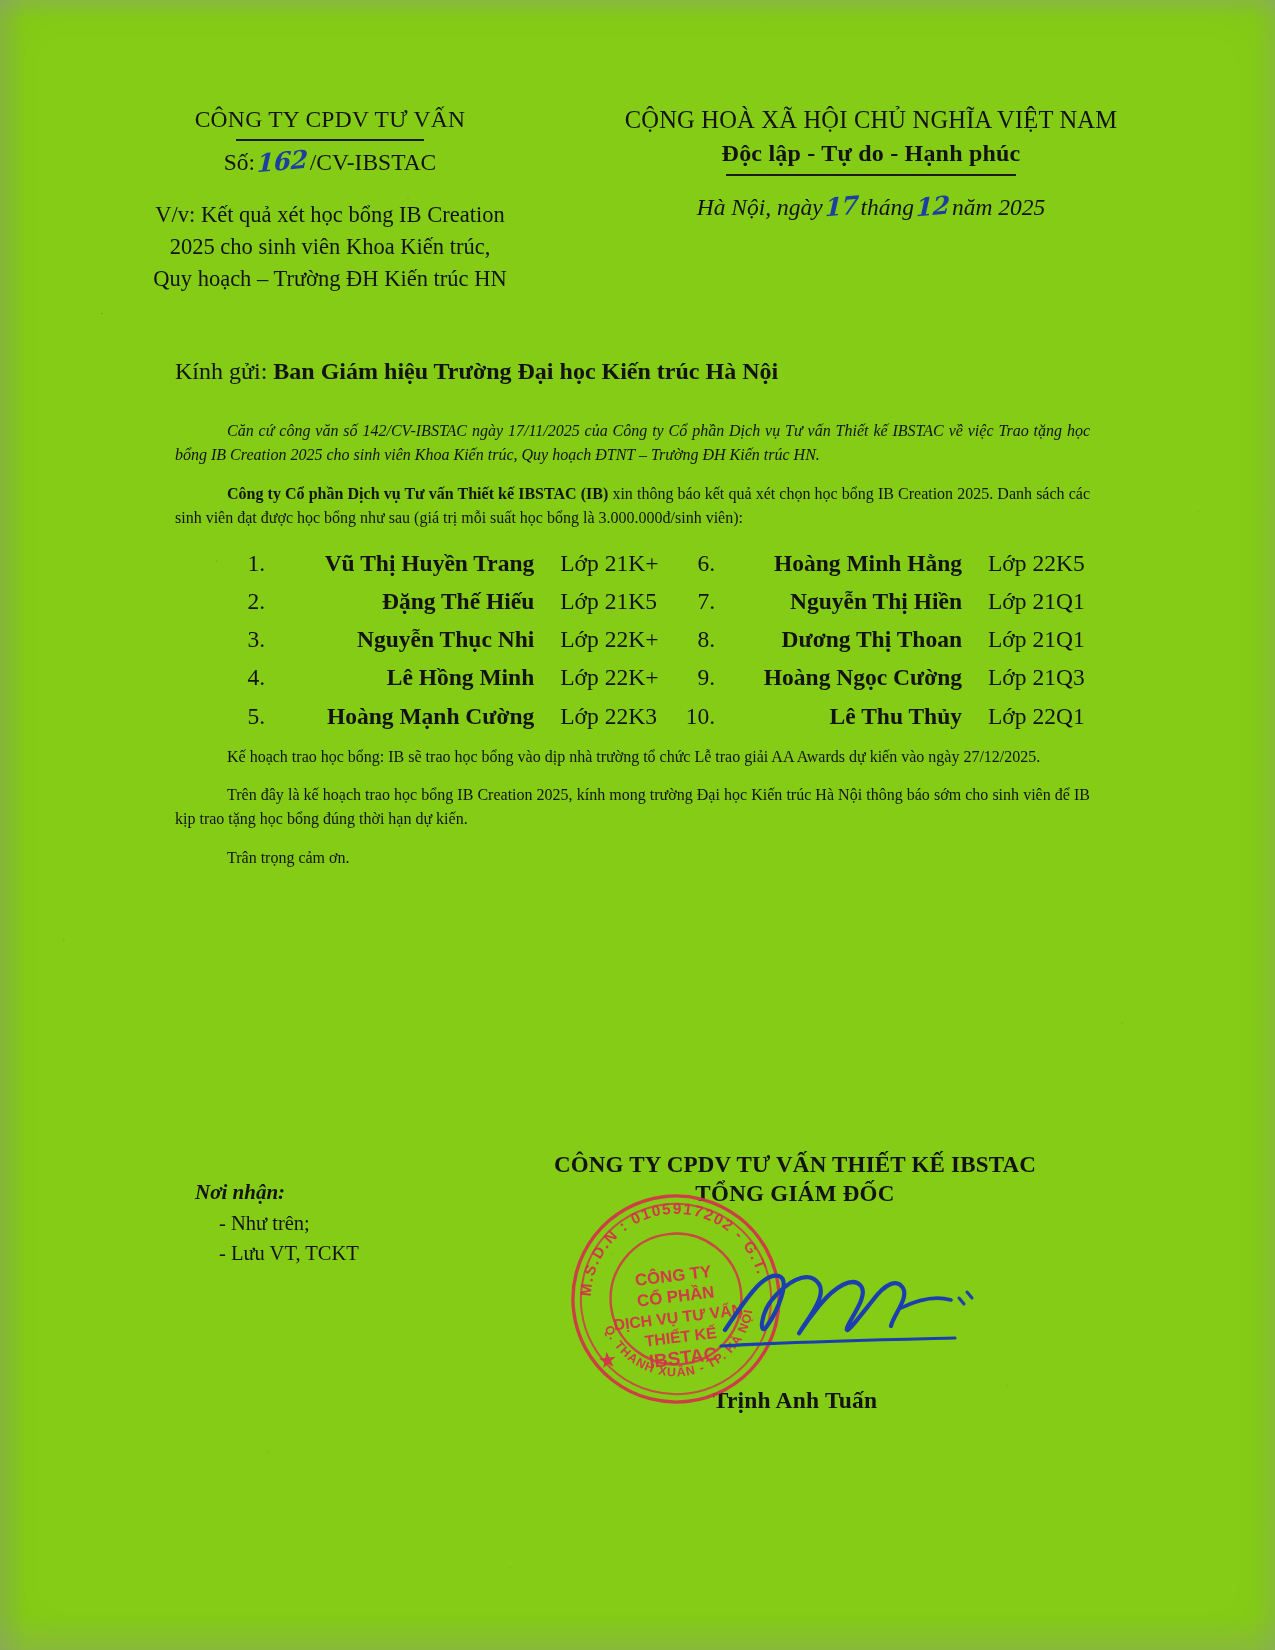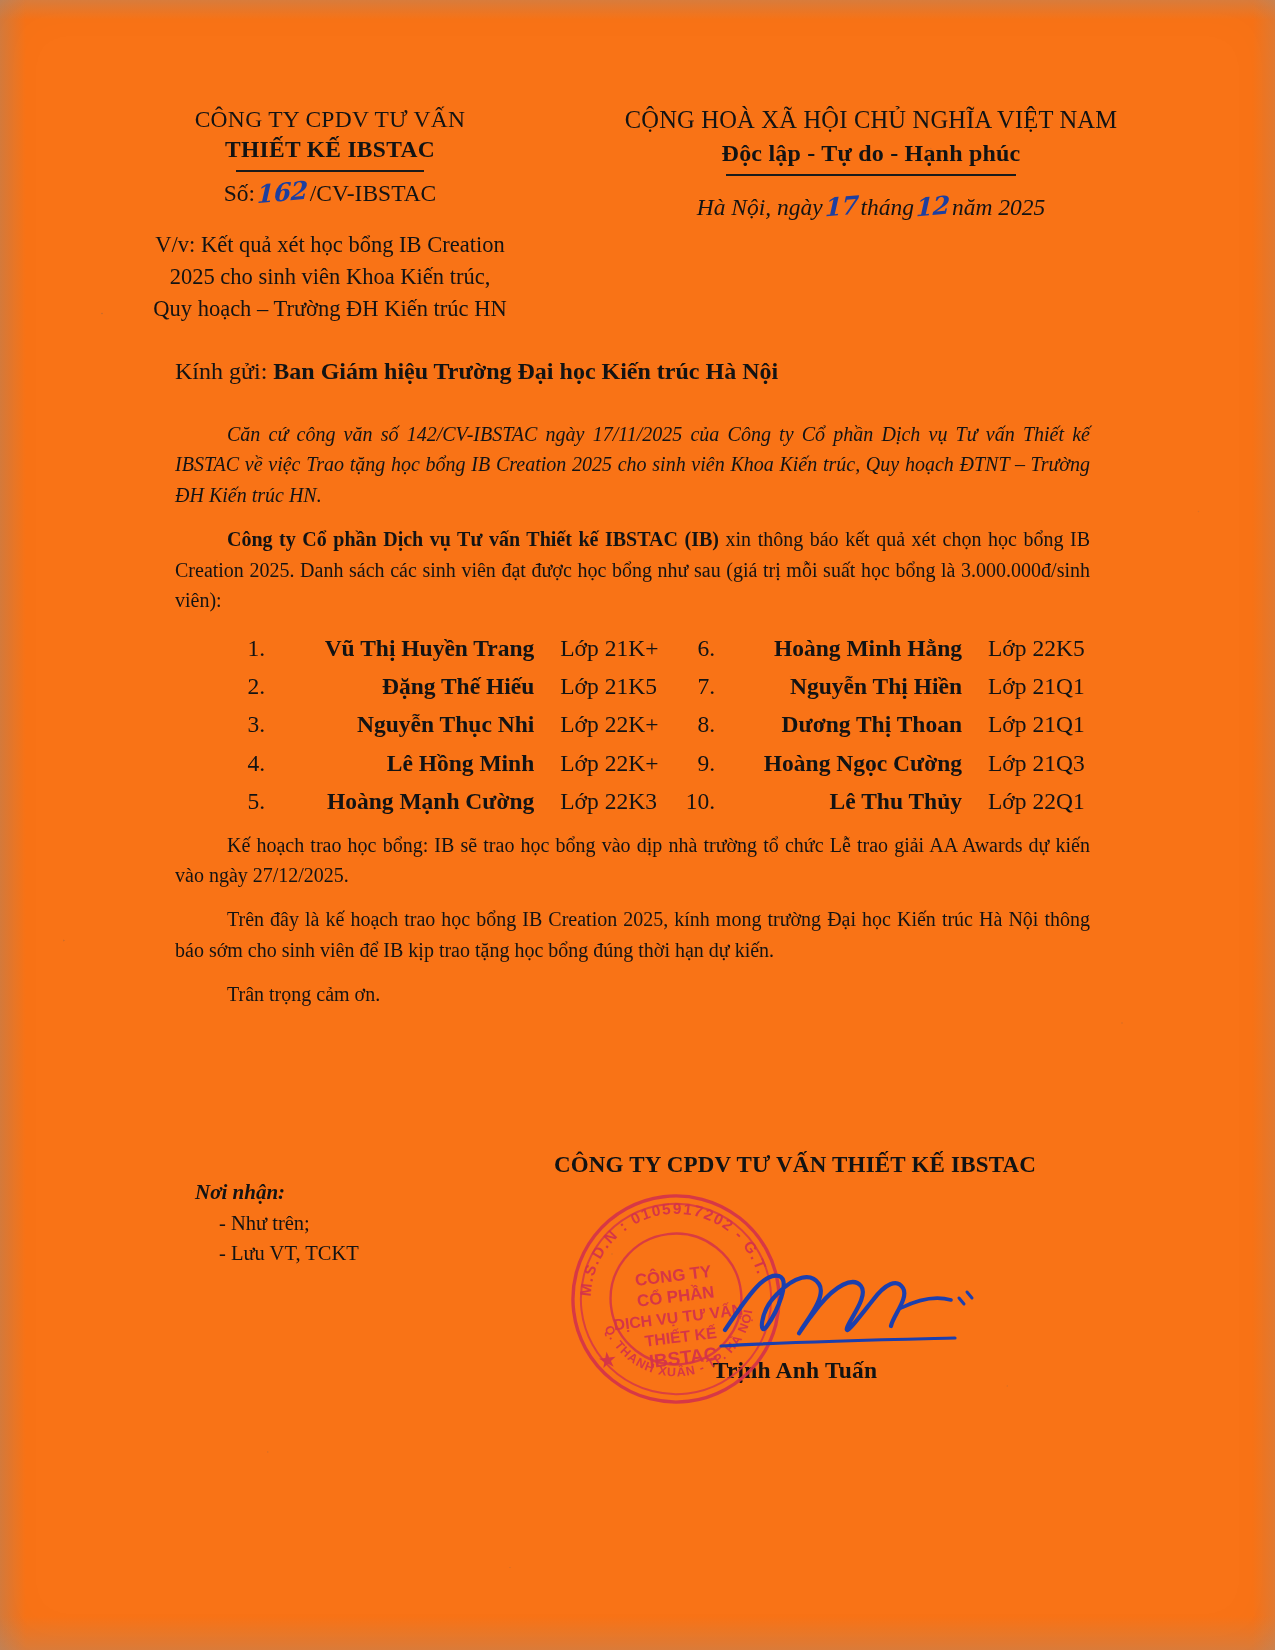--- a/index.html
+++ b/index.html
@@ -5,21 +5,21 @@
   html, body {
     margin: 0;
     padding: 0;
     background: #8a8a8a;
   }
   .page {
     position: relative;
     width: 1275px;
     height: 1650px;
     margin: 0 auto;
-    background: #f97316;
+    background: #84cc16;
     overflow: hidden;
     font-family: "Liberation Serif", "DejaVu Serif", serif;
     color: #131313;
     
     box-shadow: inset 0 0 60px rgba(0,0,0,0.035);
   }
   
   .scan-noise {
     position: absolute;
     inset: 0;
@@ -153,21 +153,21 @@
     left: 175px;
     width: 915px;
   }
   .to-line {
     font-size: 24px;
     margin-bottom: 34px;
   }
   .to-line b { font-weight: bold; }
   p.para {
     margin: 0 0 14px 0;
-    font-size: 20px;
+    font-size: 16px;
     line-height: 1.52;
     text-align: justify;
     text-indent: 52px;
     hyphens: none;
   }
   p.para.ital {
     font-style: italic;
   }
   p.para.tight { margin-bottom: 10px; }
   p.para b { font-weight: bold; }
@@ -281,21 +281,20 @@
 
   <div class="edge-shade-top"></div>
   <div class="edge-shade-left"></div>
   <div class="edge-shade-right"></div>
   <div class="edge-shade-bottom"></div>
 
   <div class="header">
 
     <div class="hdr-left">
       <div class="org-line1">CÔNG TY CPDV TƯ VẤN</div>
-      <div class="org-line2">THIẾT KẾ IBSTAC</div>
       <div class="rule-short"></div>
       <div class="doc-no">
         <span>Số:</span><span class="hand">162</span><span>/CV-IBSTAC</span>
       </div>
       <div class="subject">
         <span class="sl">V/v: Kết quả xét học bổng IB Creation</span>
         <span class="sl">2025 cho sinh viên Khoa Kiến trúc,</span>
         <span class="sl">Quy hoạch – Trường ĐH Kiến trúc HN</span>
       </div>
     </div>
@@ -391,20 +390,21 @@
   <div class="footer">
 
     <div class="recv">
       <div class="recv-title">Nơi nhận:</div>
       <div class="recv-item">- Như trên;</div>
       <div class="recv-item">- Lưu VT, TCKT</div>
     </div>
 
     <div class="sign">
       <div class="sign-company">CÔNG TY CPDV TƯ VẤN THIẾT KẾ IBSTAC</div>
+      <div class="sign-role">TỔNG GIÁM ĐỐC</div>
       <div class="sign-name">Trịnh Anh Tuấn</div>
     </div>
 
     <div class="seal">
       <svg viewBox="0 0 220 220" xmlns="http://www.w3.org/2000/svg">
         <defs>
           <path id="rimTopPath" d="M 24,110 A 86,86 0 0 1 196,110" fill="none"></path>
           <path id="rimBotPath" d="M 32,110 A 78,78 0 0 0 188,110" fill="none"></path>
         </defs>
         <circle cx="110" cy="110" r="104" fill="none" stroke="#d4334a" stroke-width="3.4" opacity="0.92"></circle>

